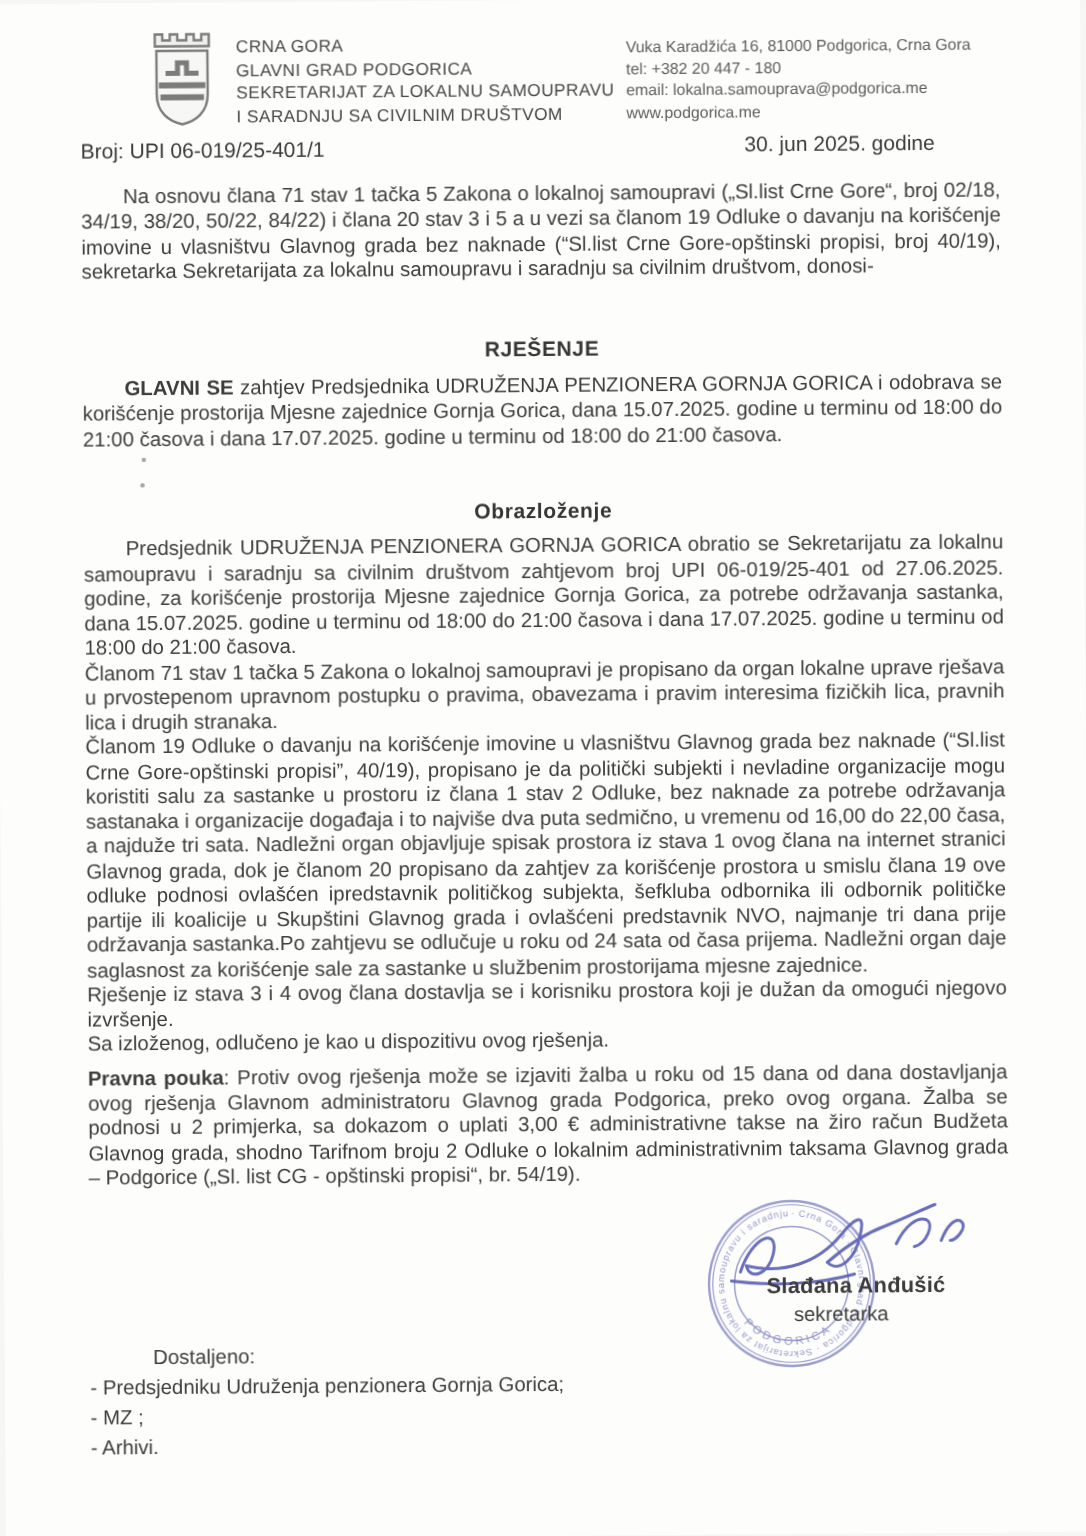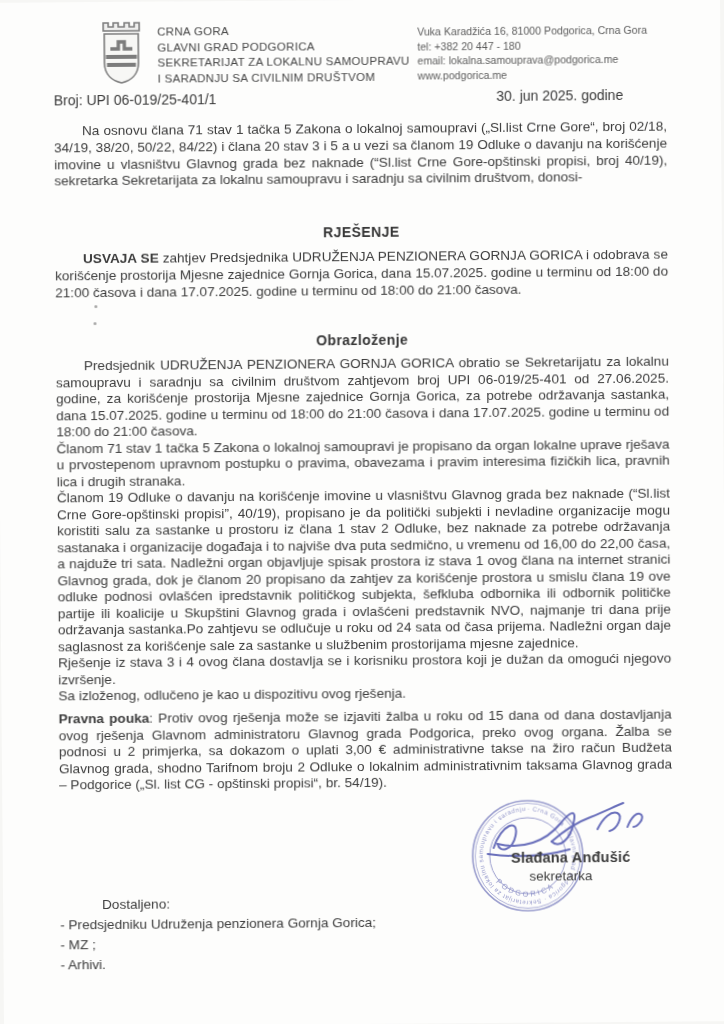--- a/index.html
+++ b/index.html
@@ -79,21 +79,21 @@
     <div>email: lokalna.samouprava@podgorica.me</div>
     <div>www.podgorica.me</div>
   </div>
 
   <div class="ref-number">Broj: UPI 06-019/25-401/1</div>
   <div class="doc-date">30. jun 2025. godine</div>
 
   <p class="bodytext intro indent">Na osnovu člana 71 stav 1 tačka 5 Zakona o lokalnoj samoupravi („Sl.list Crne Gore“, broj 02/18, 34/19, 38/20, 50/22, 84/22) i člana  20 stav 3 i 5 a u vezi sa članom 19  Odluke o davanju na korišćenje imovine u vlasništvu Glavnog grada bez naknade (“Sl.list Crne Gore-opštinski propisi, broj 40/19), sekretarka Sekretarijata za lokalnu samoupravu i saradnju sa civilnim društvom, donosi-</p>
 
   <div class="heading h-rjesenje">RJEŠENJE</div>
-  <p class="bodytext decision indent"><b>USVAJA SE</b><span> zahtjev  Predsjednika UDRUŽENJA PENZIONERA GORNJA GORICA  i odobrava se korišćenje prostorija Mjesne zajednice Gornja Gorica, dana  15.07.2025. godine u terminu od 18:00 do 21:00 časova i dana 17.07.2025. godine u terminu od 18:00 do 21:00 časova.</span></p>
+  <p class="bodytext decision indent"><b>GLAVNI SE</b><span> zahtjev  Predsjednika UDRUŽENJA PENZIONERA GORNJA GORICA  i odobrava se korišćenje prostorija Mjesne zajednice Gornja Gorica, dana  15.07.2025. godine u terminu od 18:00 do 21:00 časova i dana 17.07.2025. godine u terminu od 18:00 do 21:00 časova.</span></p>
 
   <div class="scan-dot dot1"></div>
   <div class="scan-dot dot2"></div>
 
   <div class="heading h-obrazlozenje">Obrazloženje</div>
   <div class="bodytext rationale">
     <p class="indent">Predsjednik UDRUŽENJA PENZIONERA GORNJA GORICA obratio se Sekretarijatu za lokalnu samoupravu i saradnju sa civilnim društvom  zahtjevom broj UPI 06-019/25-401 od 27.06.2025. godine, za korišćenje prostorija Mjesne zajednice Gornja Gorica, za potrebe održavanja sastanka, dana  15.07.2025. godine u terminu od 18:00 do 21:00 časova i dana 17.07.2025. godine u terminu od 18:00 do 21:00 časova.</p>
     <p>Članom 71 stav 1 tačka 5  Zakona o lokalnoj samoupravi je propisano da organ lokalne uprave rješava u prvostepenom upravnom postupku o pravima, obavezama i pravim interesima fizičkih lica, pravnih lica i drugih stranaka.</p>
     <p>Članom 19 Odluke o davanju na korišćenje imovine u vlasništvu Glavnog grada bez naknade (“Sl.list Crne Gore-opštinski propisi”, 40/19), propisano je da politički subjekti i nevladine organizacije mogu koristiti salu za sastanke u prostoru iz člana 1 stav 2 Odluke, bez naknade za potrebe održavanja sastanaka i organizacije događaja i to najviše dva puta sedmično, u vremenu od 16,00 do 22,00 časa, a najduže tri sata. Nadležni organ objavljuje spisak prostora iz stava 1 ovog člana na internet stranici Glavnog grada, dok je članom 20 propisano  da zahtjev za korišćenje prostora u smislu člana 19 ove odluke podnosi ovlašćen ipredstavnik političkog subjekta, šefkluba odbornika ili odbornik političke partije ili koalicije u Skupštini Glavnog grada i ovlašćeni predstavnik NVO, najmanje tri dana prije održavanja sastanka.Po zahtjevu se odlučuje u roku od 24 sata od časa prijema. Nadležni organ daje saglasnost za korišćenje sale za sastanke u službenim prostorijama mjesne zajednice.</p>
     <p>Rješenje iz stava 3 i 4 ovog člana dostavlja se i korisniku prostora koji je dužan da omogući njegovo izvršenje.</p>

